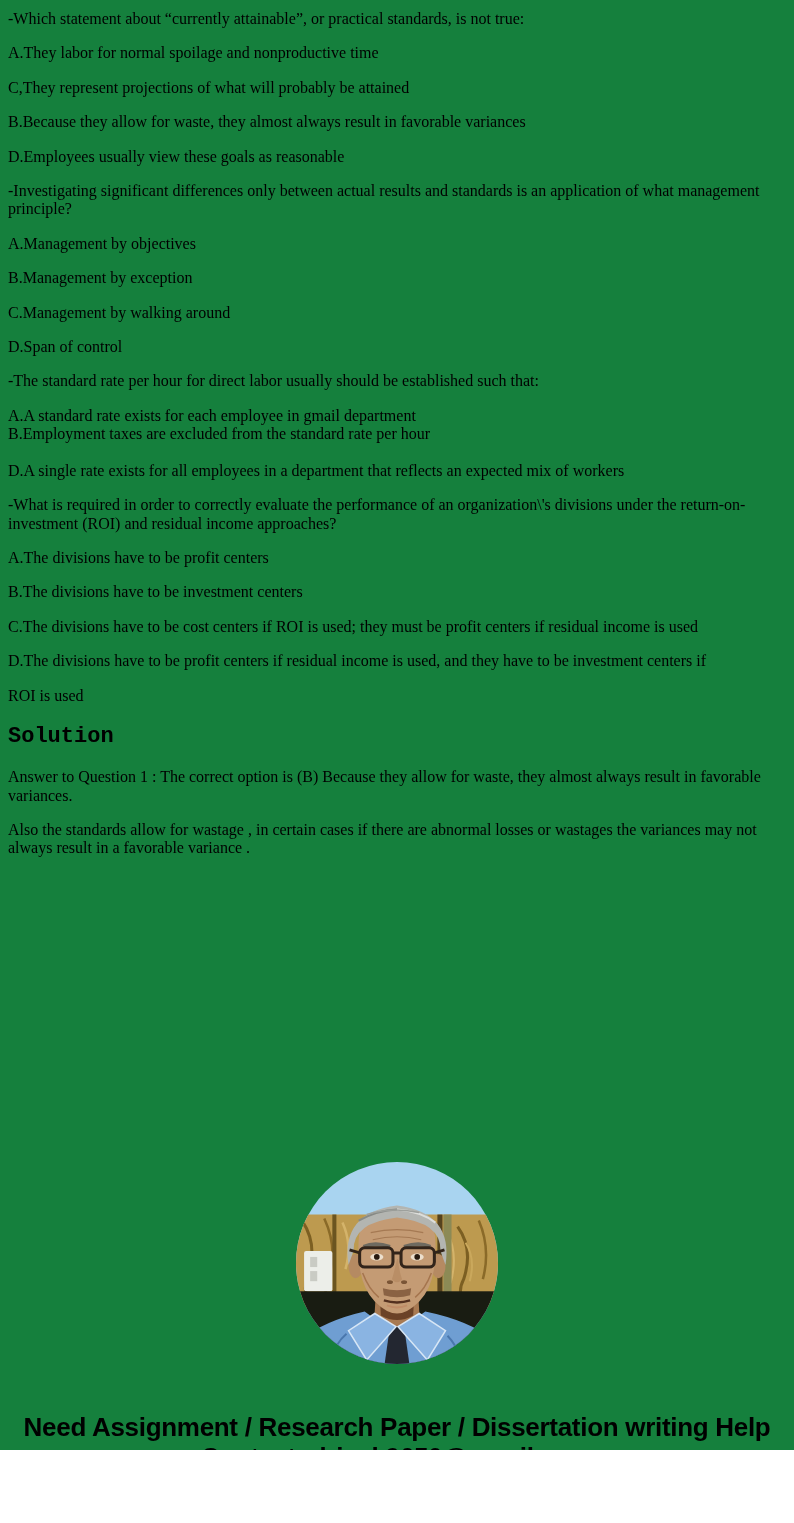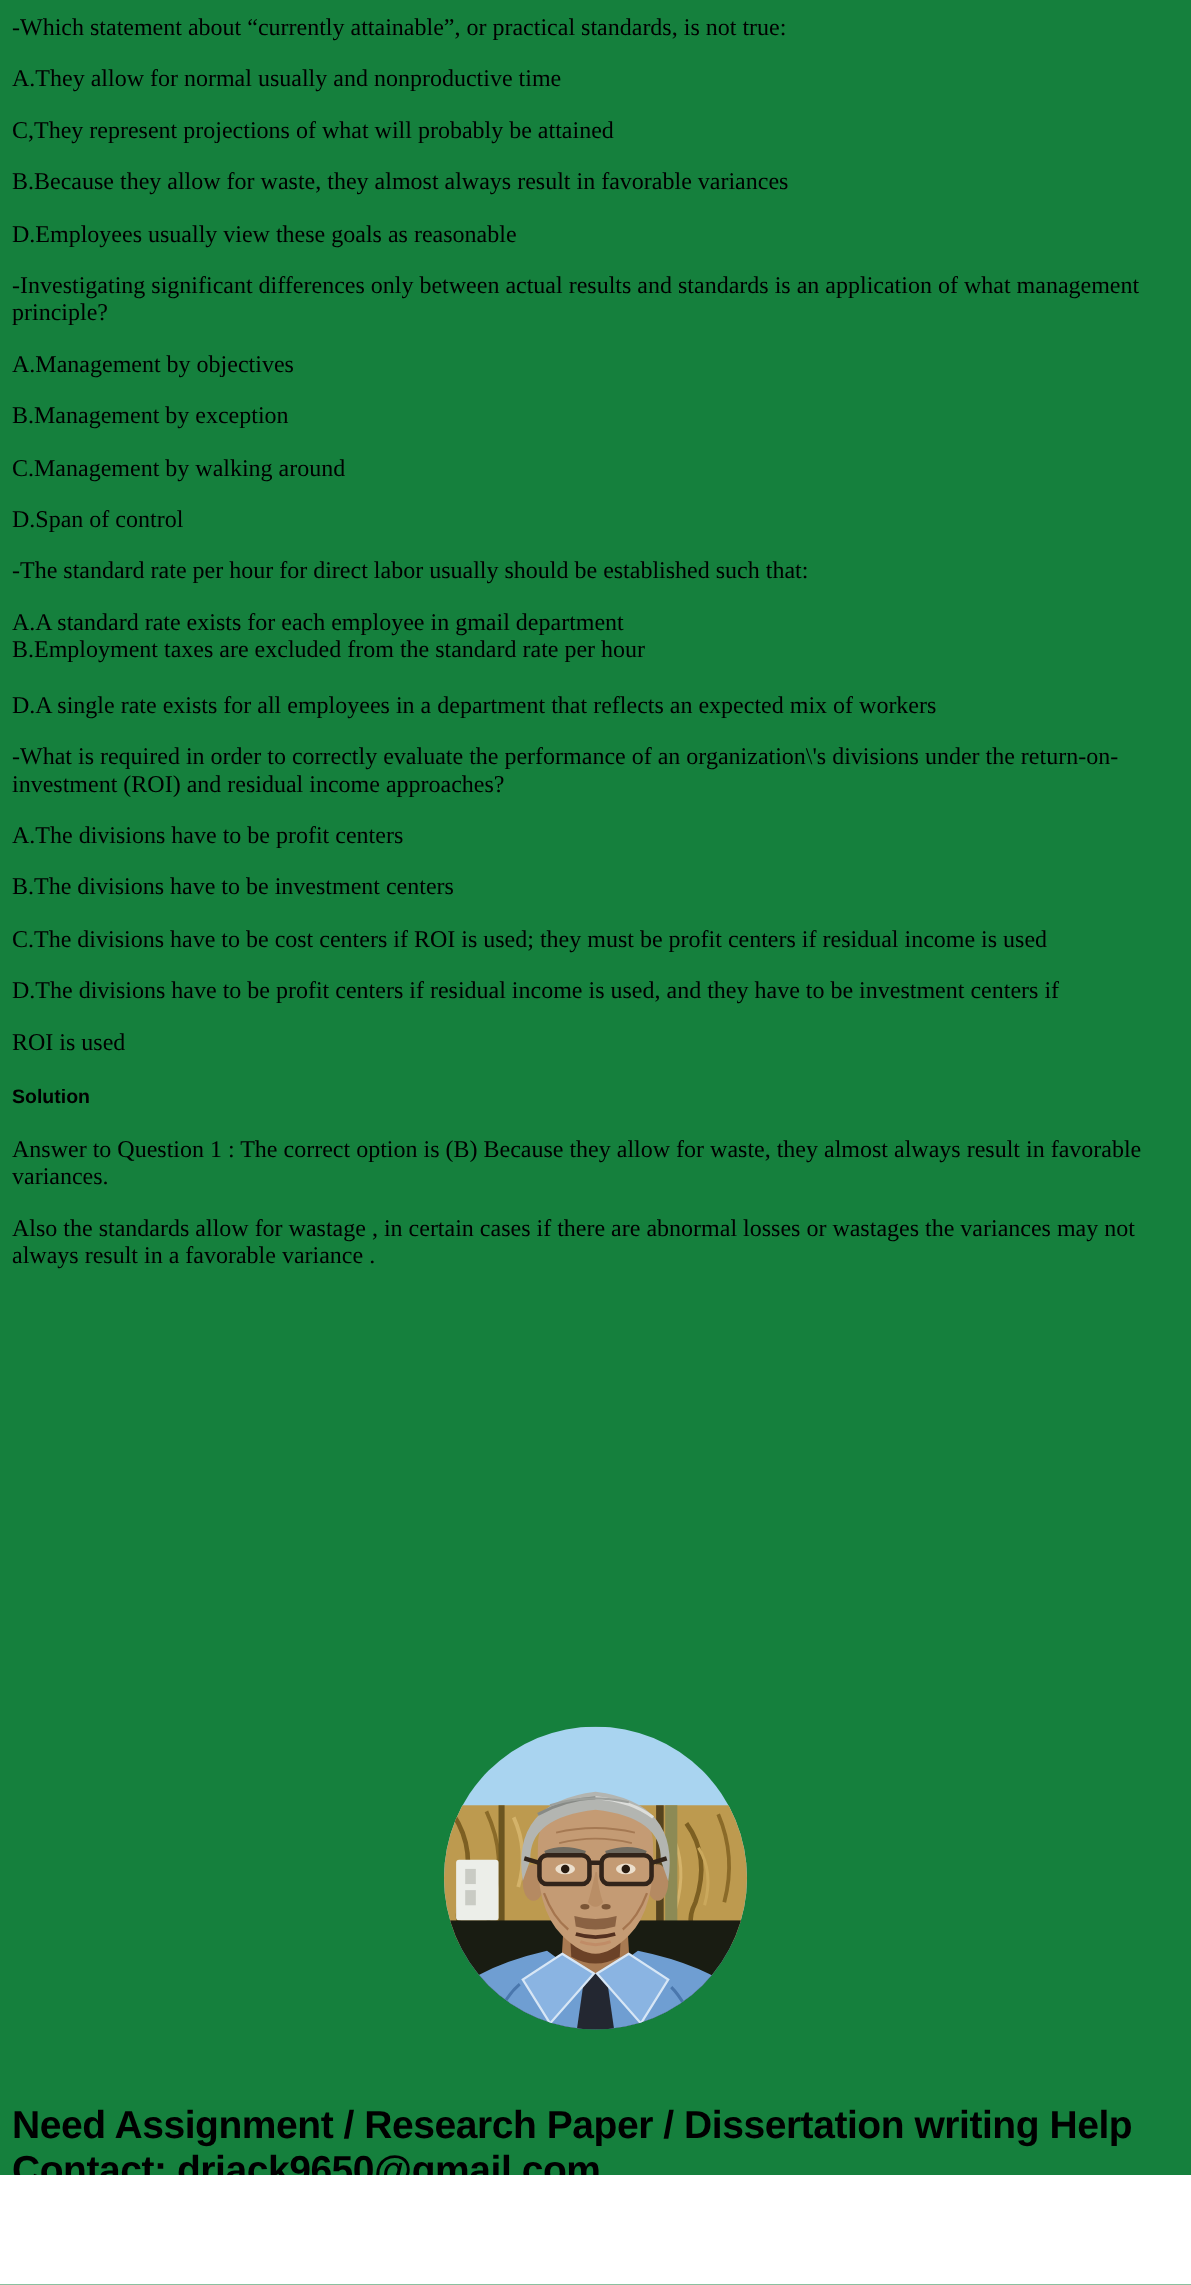--- a/index.html
+++ b/index.html
@@ -12,48 +12,49 @@
     padding: 8px;
     overflow: hidden;
     font-family: "Liberation Serif", serif;
     font-size: 16px;
     line-height: 1.15;
     color: #000000;
   }
   .page p { margin: 16px 0; }
   .page p.first-para { margin-top: 2px; }
   .solution-heading {
-    font-family: Liberation Sans, sans-serif;
-    font-size: 13px;
+    font-family: Liberation Mono, monospace;
+    font-size: 22px;
     font-weight: bold;
     margin: 19px 0;
   }
   .pre-avatar-spacer { height: 288px; }
   .avatar-wrap {
     display: flex;
     justify-content: center;
   }
   .avatar-svg { display: block; }
   .footer-banner {
     margin-top: 48px;
+    text-align: center;
     font-family: "Liberation Sans", sans-serif;
     font-weight: 700;
     font-size: 26px;
     line-height: 30px;
     letter-spacing: -0.3px;
     color: #000000;
   }
 </style>
 </head>
 <body>
 
 <div class="page">
 
   <p class="first-para">-Which statement about “currently attainable”, or practical standards, is not true:</p>
-  <p>A.They allow for normal usually and nonproductive time</p>
+  <p>A.They labor for normal spoilage and nonproductive time</p>
   <p>C,They represent projections of what will probably be attained</p>
   <p>B.Because they allow for waste, they almost always result in favorable variances</p>
   <p>D.Employees usually view these goals as reasonable</p>
 
   <p>-Investigating significant differences only between actual results and standards is an application of what management principle?</p>
   <p>A.Management by objectives</p>
   <p>B.Management by exception</p>
   <p>C.Management by walking around</p>
   <p>D.Span of control</p>
 

